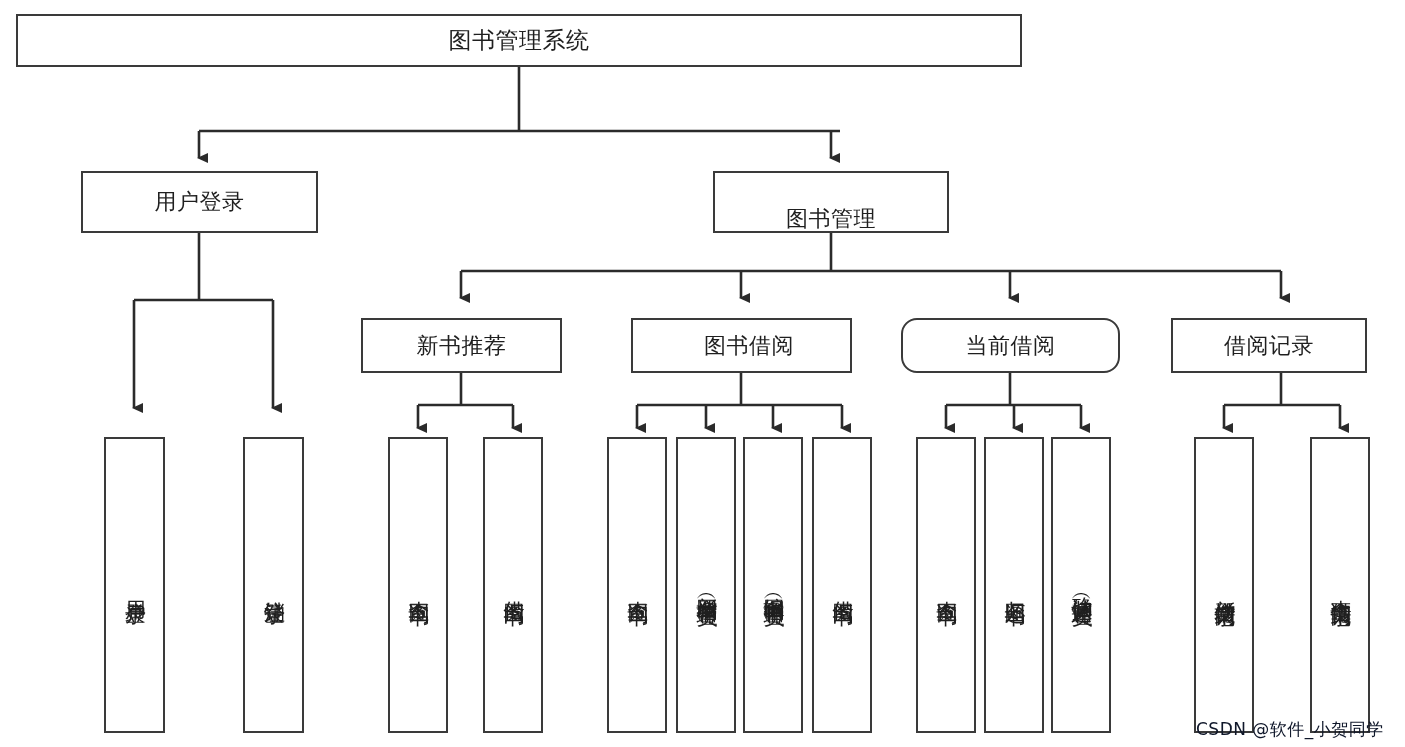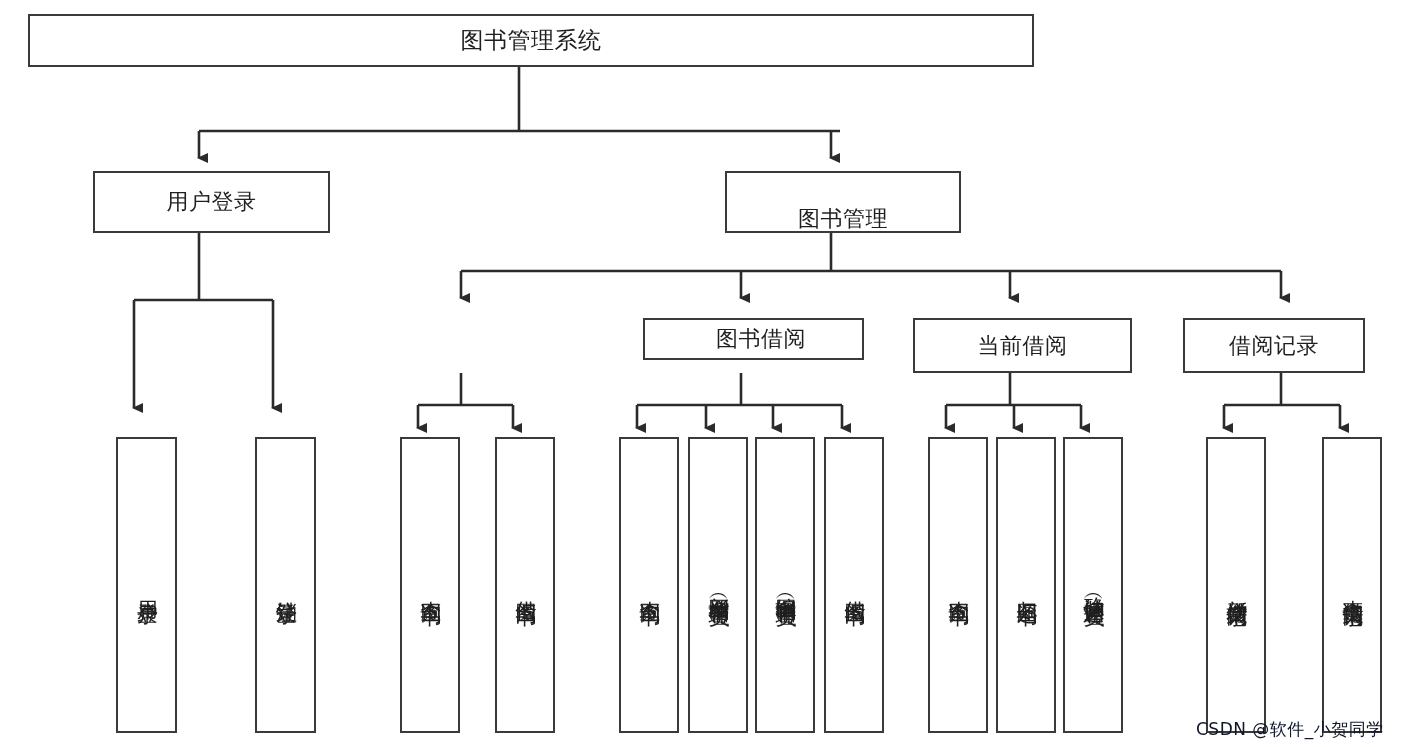--- a/index.html
+++ b/index.html
@@ -31,21 +31,20 @@
   }
   .node {
     position: absolute;
     box-sizing: border-box;
     background: #ffffff;
     border: 2.5px solid #3a3a3a;
     display: flex;
     align-items: center;
     justify-content: center;
     color: #1a1a1a;
-    margin-left: 12px;
   }
   .node .label {
     display: block;
     text-align: center;
     line-height: 1.08;
     letter-spacing: 0.5px;
     color: #1f1f1f;
   }
   .node.horiz .label {
     font-size: 22px;
@@ -135,30 +134,33 @@
   </div>
 
   <div class="node horiz" style="left:81px; top:171px; width:237px; height:62px;">
     <span class="label">用户登录</span>
   </div>
 
   <div class="node horiz" style="left:713px; top:171px; width:236px; height:62px;align-items:flex-end;">
     <span class="label">图书管理</span>
   </div>
 
-
-  <div class="node horiz" style="left:631px; top:318px; width:221px; height:42px;padding-left:15px;">
+  <div class="node horiz" style="left:361px; top:318px; width:201px; height:55px;">
+    <span class="label">新书推荐</span>
+  </div>
+
+  <div class="node horiz" style="left:631px; top:318px; width:221px; height:55px;padding-left:15px;">
     <span class="label">图书借阅</span>
   </div>
 
-  <div class="node horiz" style="left:901px; top:318px; width:219px; height:55px;">
+  <div class="node horiz" style="left:901px; top:318px; width:219px; height:55px;border-radius:16px;">
     <span class="label">当前借阅</span>
   </div>
 
-  <div class="node horiz" style="left:1171px; top:318px; width:182px; height:55px;">
+  <div class="node horiz" style="left:1171px; top:318px; width:196px; height:55px;">
     <span class="label">借阅记录</span>
   </div>
 
   <div class="node leaf" style="left:104px; top:437px; width:61px; height:296px;">
     <span class="label">用户登录</span>
   </div>
 
   <div class="node leaf" style="left:243px; top:437px; width:61px; height:296px;">
     <span class="label">注销登录</span>
   </div>

